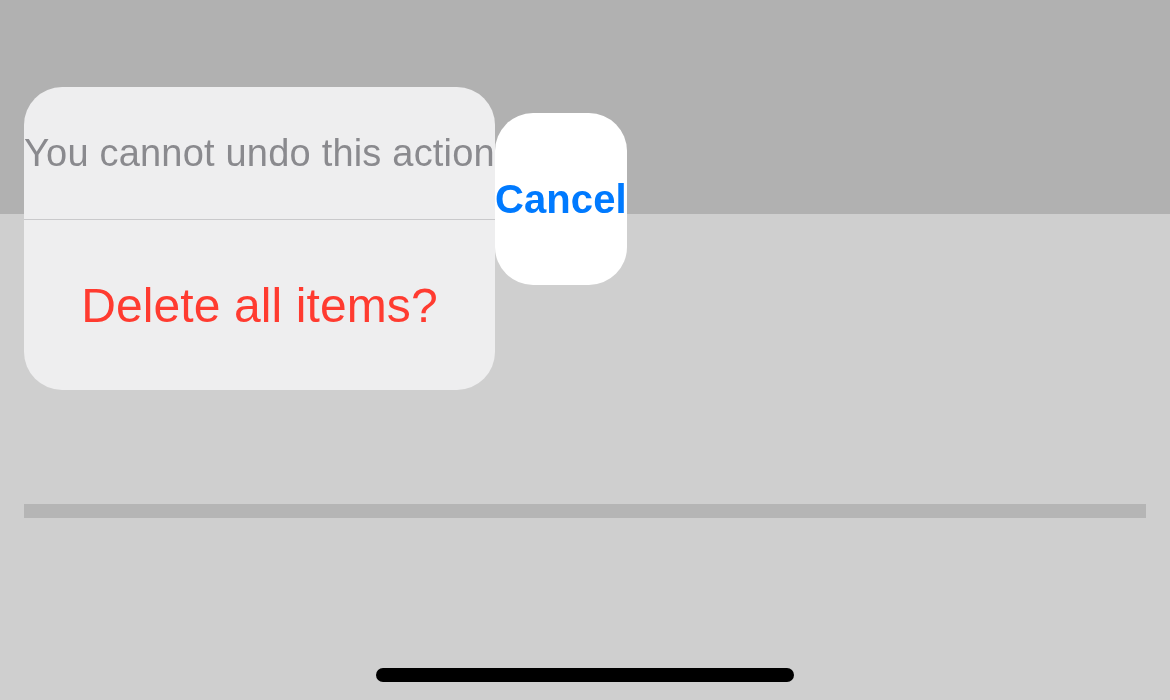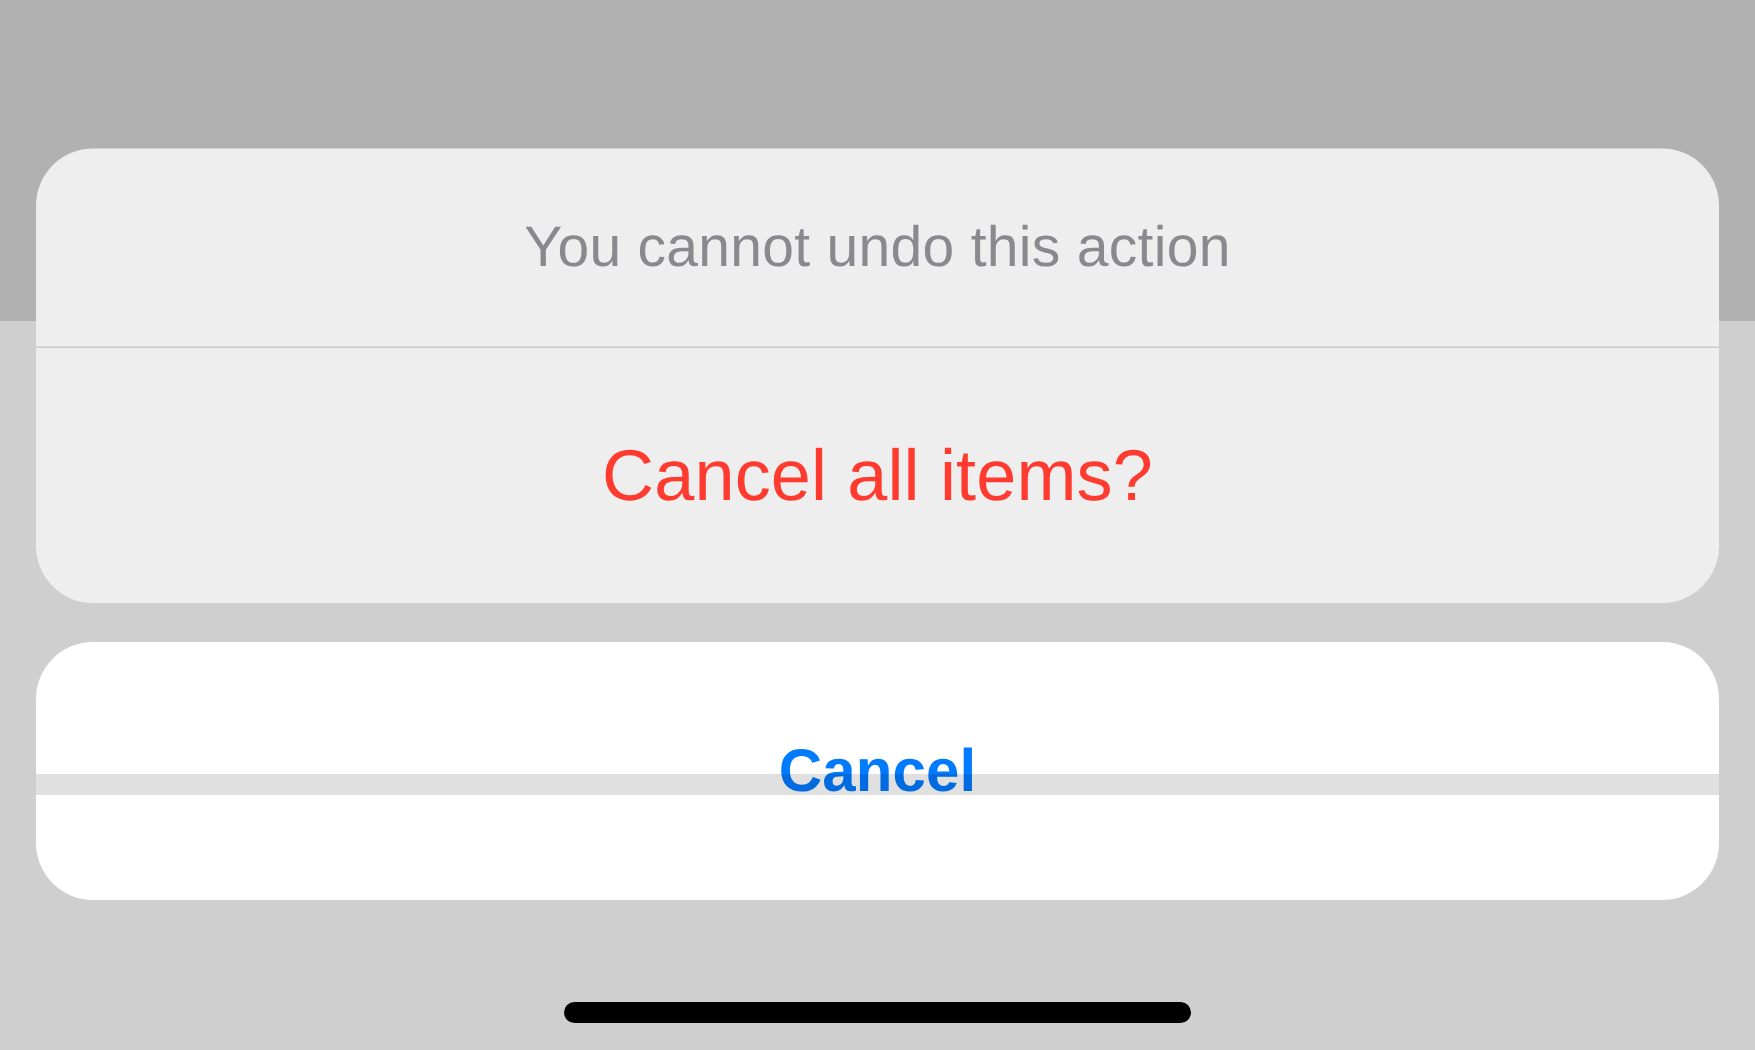--- a/index.html
+++ b/index.html
@@ -33,23 +33,23 @@
       left: 0;
       right: 0;
       height: 14px;
       background: rgba(0,0,0,0.12);
     }
 
     .action-sheet {
       position: absolute;
       left: 24px;
       right: 24px;
-      top: 99px;
+      top: 87px;
       display: flex;
-      flex-direction: column;
+      flex-direction: row;
     }
 
     .sheet-group {
       background: #eeeeef;
       border-radius: 38px;
       overflow: hidden;
     }
 
     .sheet-header {
       height: 132px;
@@ -107,19 +107,19 @@
   </style>
 </head>
 <body>
 
 <div class="dimmed-bg-top"></div>
 
 <div class="action-sheet">
   <div class="sheet-group">
     <div class="sheet-header">You cannot undo this action</div>
     <div class="sheet-divider"></div>
-    <div class="sheet-action">Cancel all items?</div>
+    <div class="sheet-action">Delete all items?</div>
   </div>
   <div class="dimmed-bg-bottom"></div>
   <div class="cancel-button">Cancel</div>
 </div>
 
 <div class="home-indicator"></div>
 
 </body></html>

